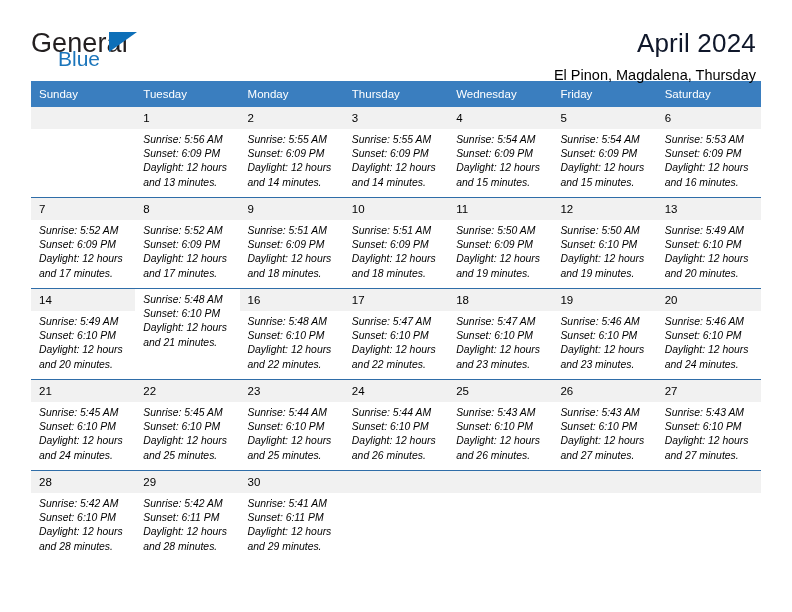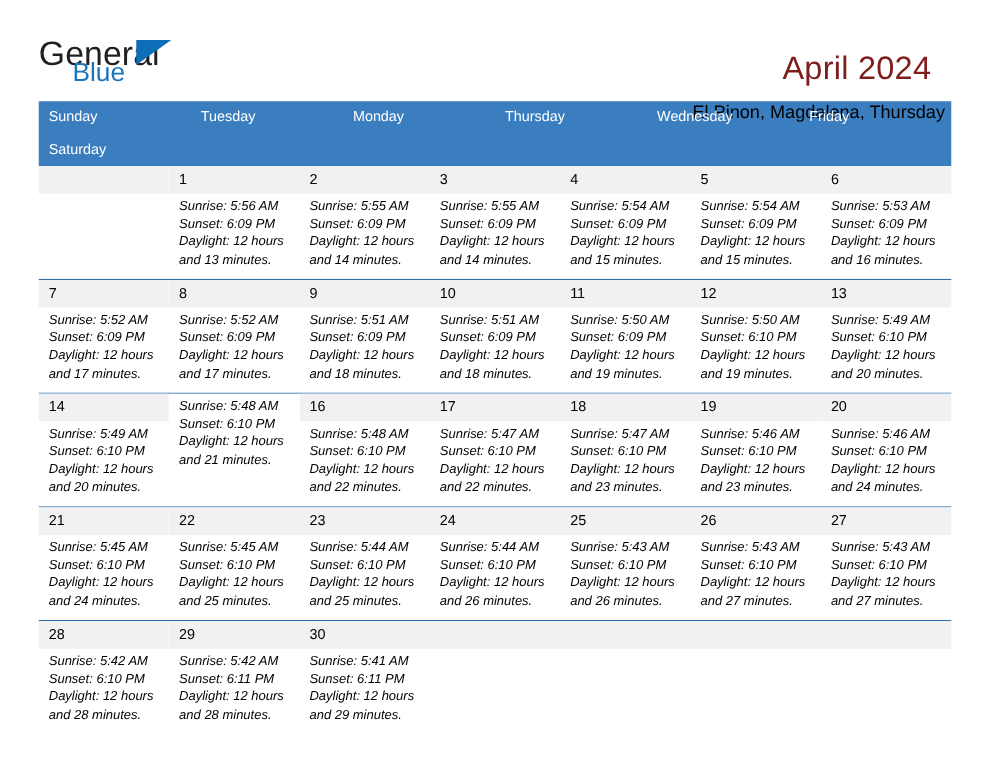--- a/index.html
+++ b/index.html
@@ -58,42 +58,42 @@
     border-left: 28px solid #0d6fb8;
     border-bottom: 20px solid transparent;
   }
 
   .title-block {
     text-align: right;
     flex: 0 0 auto;
   }
   .cal-title {
     font-size: 26px;
-    color: #7f1d1d;
+    color: #0f172a;
     line-height: 30px;
     font-weight: normal;
-    margin: 11px;
+    margin: 0;
     letter-spacing: .2px;
   }
   .cal-subtitle {
     font-size: 14.5px;
     color: #000;
     line-height: 20px;
     margin: 7px 0 0 0;
     font-weight: normal;
   }
 
   
   .calendar {
     margin: 7px 31px 0 31px;
     width: 730px;
   }
   .week-head {
     display: grid;
-    grid-template-columns: repeat(6, 1fr);
+    grid-template-columns: repeat(7, 1fr);
     background: #3a7ebf;
   }
   .dow {
     color: #ffffff;
     font-size: 11.5px;
     padding: 6px 0 6px 8px;
     line-height: 14px;
     white-space: nowrap;
   }
 

